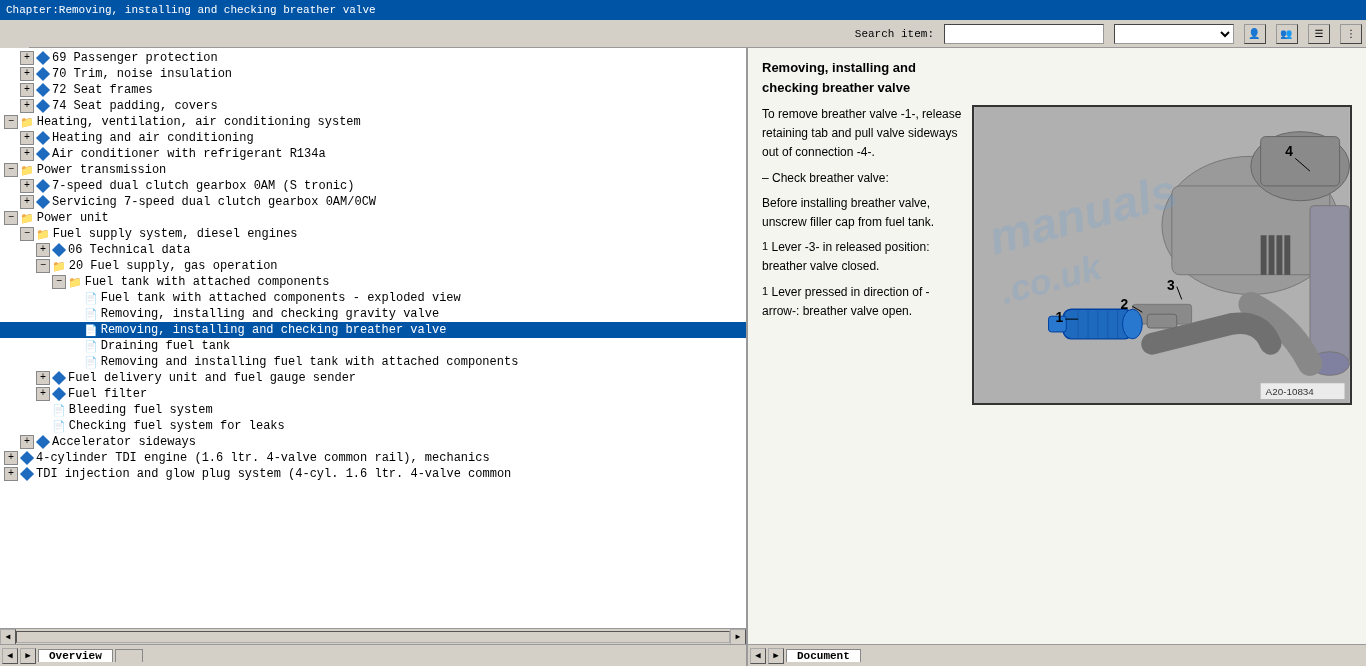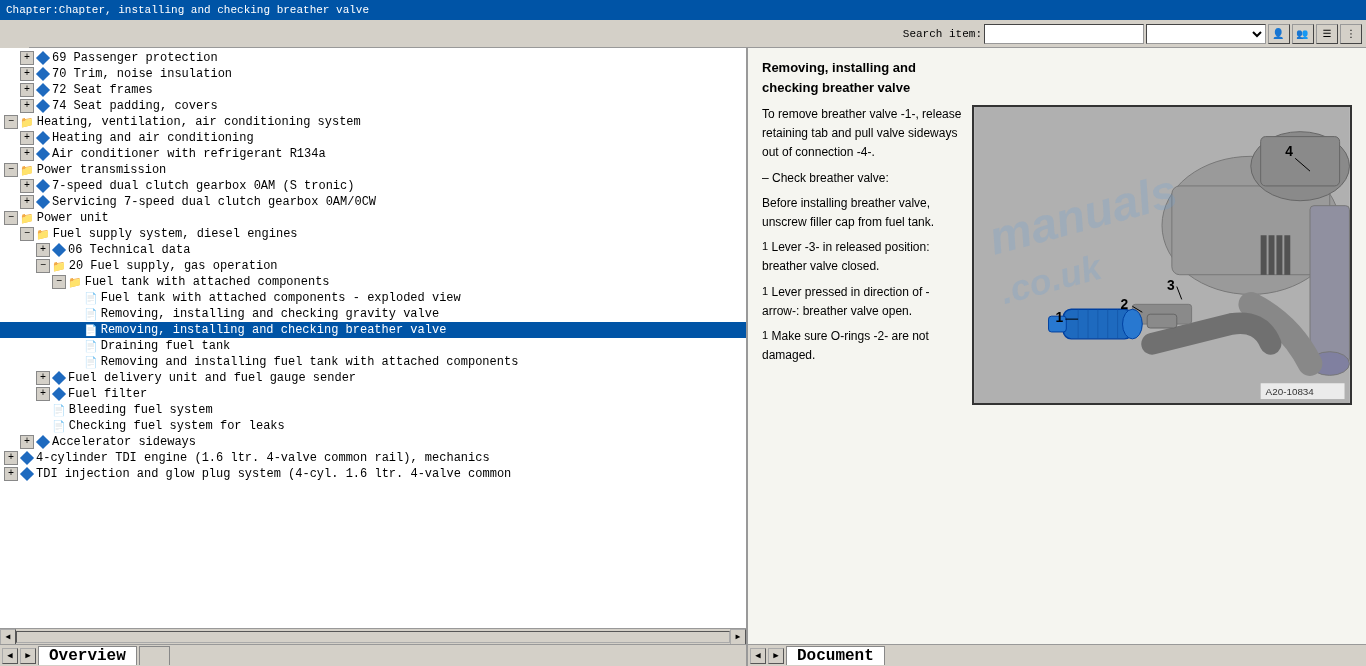--- a/index.html
+++ b/index.html
@@ -17,21 +17,21 @@
     }
 
     
     .toolbar {
       background: #d4d0c8;
       border-bottom: 1px solid #999;
       padding: 2px 4px;
       display: flex;
       align-items: center;
       height: 28px;
-      gap: 2px;
+      gap: 10px;
       margin-left: 29px;
     }
     .toolbar-label {
       font-size: 11px;
     }
     .toolbar-input {
       border: 1px inset #999;
       background: white;
       width: 160px;
       height: 20px;
@@ -113,21 +113,21 @@
       display: flex;
       align-items: center;
       padding: 0 2px;
       gap: 2px;
     }
     .nav-tab {
       padding: 0 10px;
       background: #d4d0c8;
       border: 1px solid #888;
       border-bottom: none;
-      font-size: 16px;
+      font-size: 11px;
       cursor: pointer;
     }
     .nav-tab.active {
       background: white;
       font-weight: bold;
     }
     .scroll-btn {
       background: #d4d0c8;
       border: 1px outset #aaa;
       width: 16px;
@@ -233,21 +233,21 @@
       flex: 1;
       height: 12px;
       background: #d4d0c8;
       border: 1px inset #aaa;
     }
   </style>
 </head>
 <body>
 
 <div class="title-bar">
-  <span>Chapter:Chapter, installing and checking breather valve</span>
+  <span>Chapter:Removing, installing and checking breather valve</span>
 </div>
 
 <div class="toolbar">
   <span class="spacer"></span>
   <label class="toolbar-label">Search item:</label>
   <input class="toolbar-input" type="text" value="" style="">
   <select class="toolbar-select"></select>
   <button class="toolbar-btn">👤</button>
   <button class="toolbar-btn">👥</button>
   <button class="toolbar-btn">☰</button>
@@ -448,23 +448,20 @@
           </div>
           <div class="doc-step">
             Before installing breather valve, unscrew filler cap from fuel tank.
           </div>
           <div class="doc-step">
             <span style="font-size:11px; vertical-align:top;">1</span>&nbsp;Lever -3- in released position: breather valve closed.
           </div>
           <div class="doc-step">
             <span style="font-size:11px; vertical-align:top;">1</span>&nbsp;Lever pressed in direction of -arrow-: breather valve open.
           </div>
-          <div class="doc-step">
-            <span style="font-size:11px; vertical-align:top;">1</span>&nbsp;Make sure O-rings -2- are not damaged.
-          </div>
         </div>
         <div class="doc-image-area">
           <div class="doc-image-box">
             
             <svg class="engine-svg" viewBox="0 0 380 300" xmlns="http://www.w3.org/2000/svg">
 
               <rect width="380" height="300" fill="#b0b0b0"></rect>
 
               <ellipse cx="280" cy="120" rx="90" ry="70" fill="#9a9a9a" stroke="#777" stroke-width="1"></ellipse>
               <rect x="200" y="80" width="160" height="90" rx="8" fill="#9a9a9a" stroke="#777" stroke-width="1"></rect>

